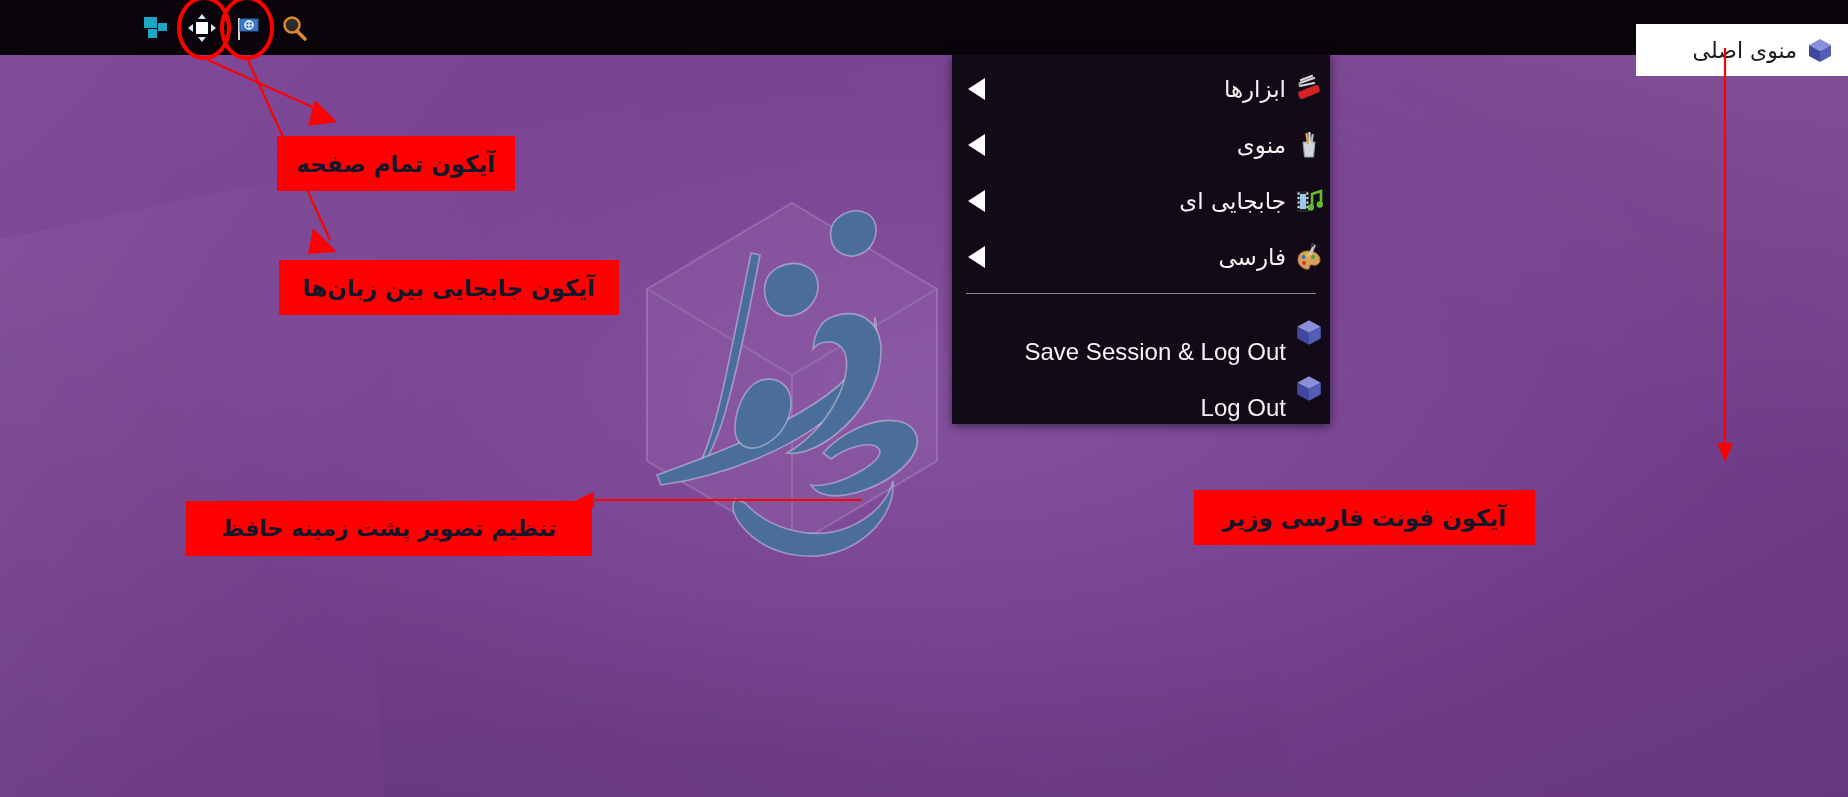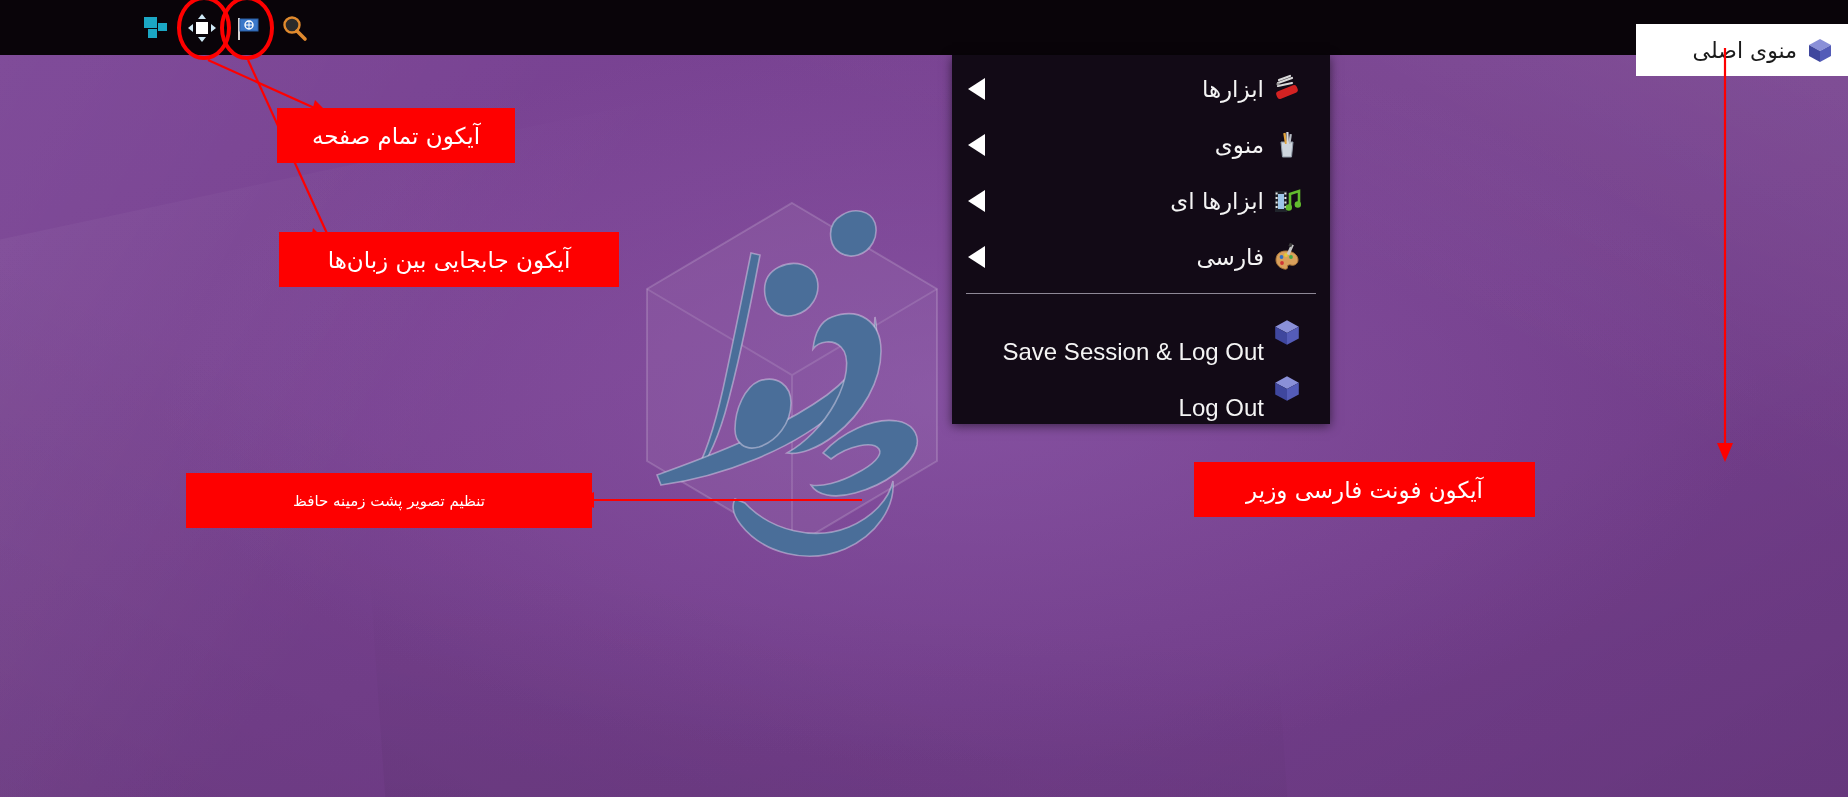--- a/index.html
+++ b/index.html
@@ -160,21 +160,21 @@
     z-index: 25;
     padding: 6px 0 8px 0;
     box-sizing: border-box;
     direction: rtl;
   }
   .menu-row {
     position: relative;
     display: flex;
     align-items: center;
     height: 56px;
-    padding: 0 26px 0 16px;
+    padding: 0 4px 0 16px;
     box-sizing: border-box;
     color: #f2f2f2;
   }
   .menu-row .m-icon {
     width: 34px;
     height: 34px;
     flex: 0 0 34px;
     display: flex;
     align-items: center;
     justify-content: center;
@@ -211,32 +211,33 @@
   
   .anno-layer {
     position: absolute;
     inset: 0;
     z-index: 40;
     pointer-events: none;
   }
   .anno-box {
     position: absolute;
     background: #fe0000;
-    color: #ffffff;
+    color: #0f172a;
     display: flex;
     align-items: center;
     justify-content: center;
-    font-weight: normal;
+    font-weight: bold;
     font-family: "DejaVu Sans", sans-serif;
     white-space: nowrap;
     direction: rtl;
+    margin-top: 28px;
   }
   #anno-fullscreen { left: 277px; top: 108px; width: 238px; height: 55px; font-size: 23px; }
   #anno-lang       { left: 279px; top: 232px; width: 340px; height: 55px; font-size: 23px; }
-  #anno-wallpaper  { left: 186px; top: 473px; width: 406px; height: 55px; font-size: 15px; }
+  #anno-wallpaper  { left: 186px; top: 473px; width: 406px; height: 55px; font-size: 22px; }
   #anno-font       { left: 1194px; top: 462px; width: 341px; height: 55px; font-size: 23px; }
 
   .anno-svg {
     position: absolute;
     inset: 0;
     width: 1848px;
     height: 797px;
     pointer-events: none;
   }
 </style>
@@ -388,21 +389,21 @@
             <rect x="12.4" y="6.5" width="2" height="2"></rect>
               <rect x="12.4" y="11" width="2" height="2"></rect>
             <rect x="12.4" y="15.5" width="2" height="2"></rect>
               <rect x="12.4" y="20" width="2" height="2"></rect>
           </g>
           <path d="M18 21 V8 L27 5 V18" stroke="#62bb2e" stroke-width="2.6" fill="none"></path>
           <circle cx="16.8" cy="21.5" r="3.2" fill="#62bb2e"></circle>
           <circle cx="25.8" cy="18.5" r="3.2" fill="#62bb2e"></circle>
         </svg>
       </span>
-      <span class="m-label">ابزارها ای</span>
+      <span class="m-label">جابجایی ای</span>
       <span class="m-arrow"></span>
     </div>
 
     <div class="menu-row">
       <span class="m-icon">
         <svg width="30" height="30" viewBox="0 0 30 30">
           <path d="M14 9 C21 9 26 13 26 18 C26 22 22 24 19 23 C16.5 22.3 15 23.5 15.4 25
                    C15.8 26.6 14.4 27.6 12.4 27.1 C7.6 26 4 22.4 4 18 C4 13 7 9 14 9 Z" fill="#d9a05b" stroke="#a9763a" stroke-width="1"></path>
           <circle cx="9.5" cy="15" r="1.9" fill="#2f6fc4"></circle>
           <circle cx="14" cy="13" r="1.9" fill="#e2c93a"></circle>

